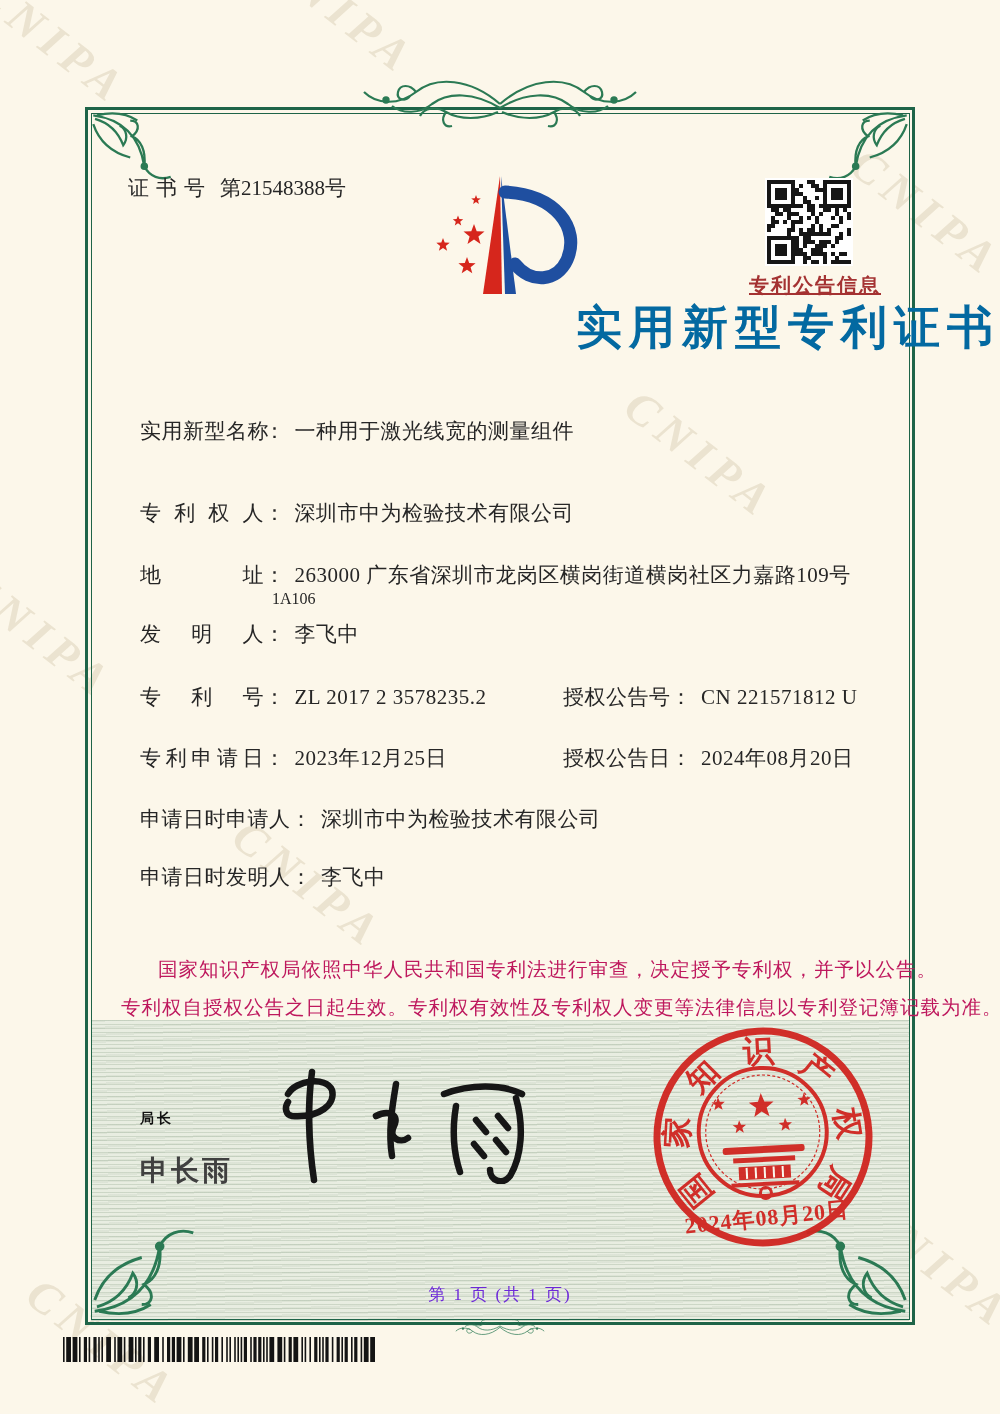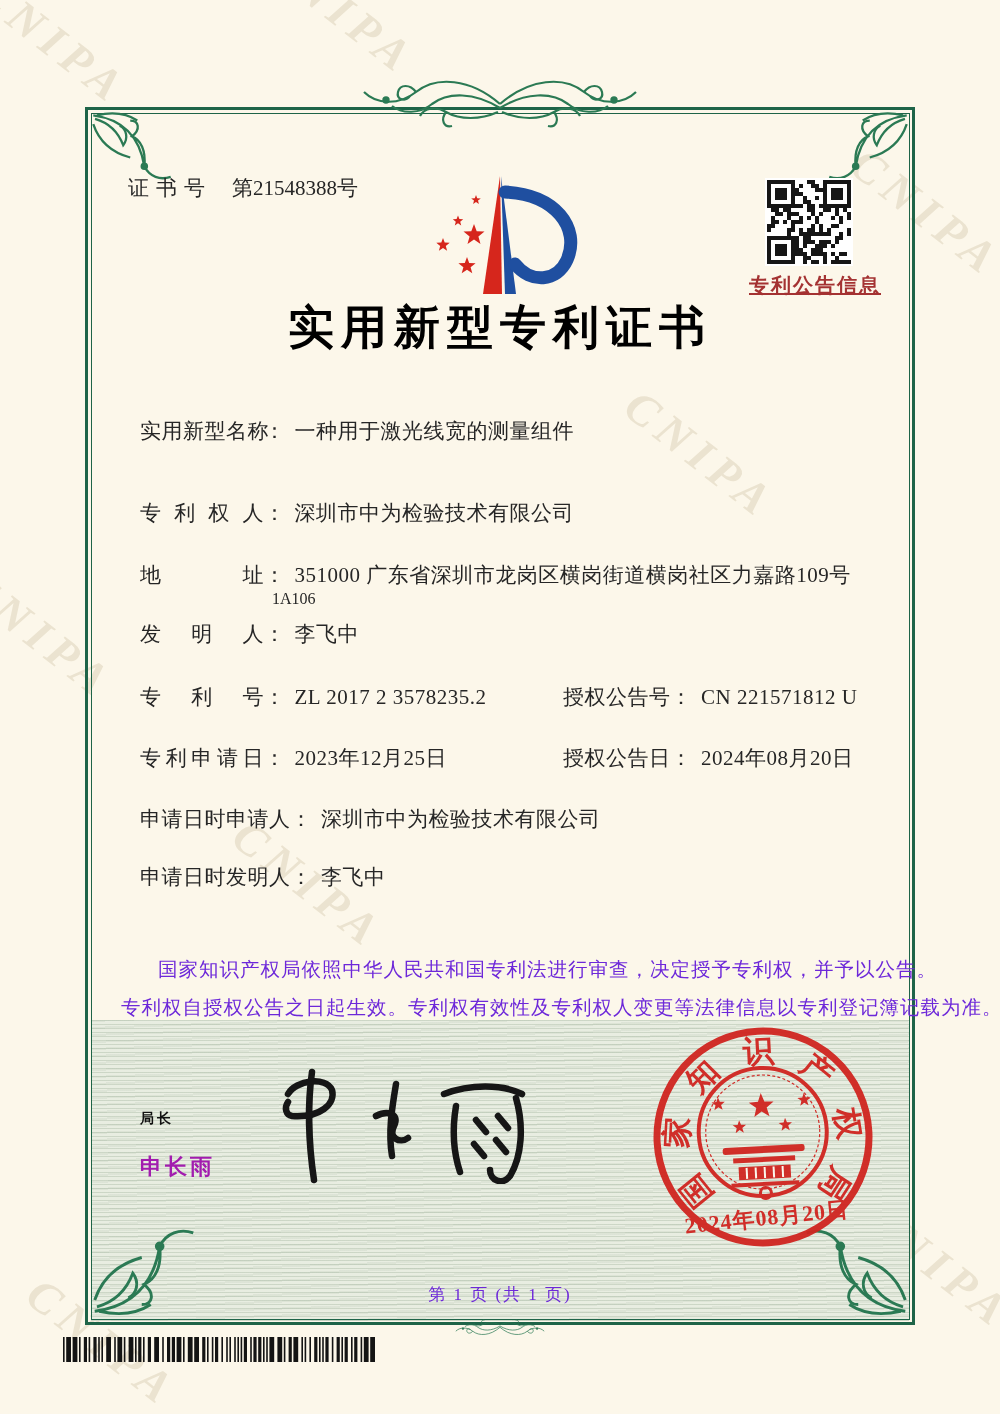--- a/index.html
+++ b/index.html
@@ -25,43 +25,43 @@
       var(--texture-green);}
 
   
   .frame{position:absolute;left:85px;top:107px;width:830px;height:1218px;border:3.5px solid var(--border-green);z-index:3;pointer-events:none;}
   .frame::after{content:"";position:absolute;inset:2.5px;border:1px solid var(--border-green);}
 
   .orn{position:absolute;z-index:4;pointer-events:none;}
 
   
   .cert-no{position:absolute;left:128px;top:174px;z-index:5;font-size:21px;color:var(--text-dark);}
-  .cert-no .pfx{letter-spacing:7px;margin-right:20px;}
+  .cert-no .pfx{letter-spacing:7px;margin-right:8px;}
   .logo{position:absolute;left:425px;top:168px;z-index:5;}
   .qr{position:absolute;left:765px;top:178px;z-index:5;}
   .qr-caption{position:absolute;left:741px;top:272px;width:140px;text-align:right;z-index:5;
     font-size:20px;letter-spacing:2px;color:var(--qr-caption-red);font-weight:700;text-decoration:underline;}
 
-  .title{position:absolute;left:0;top:297px;width:1000px;text-align:center;z-index:5;
-    font-size:46px;font-weight:700;letter-spacing:7px;color:#000000;}
+  .title{position:absolute;left:0;top:297px;width:1000px;text-align:right;z-index:5;
+    font-size:46px;font-weight:700;letter-spacing:7px;color:#0369a1;}
 
   
   .row{position:absolute;z-index:5;font-size:21px;color:var(--text-dark);white-space:nowrap;letter-spacing:.5px;}
   .flabel{display:inline-block;width:124px;text-align:justify;text-align-last:justify;}
   .colon{display:inline-block;margin-right:9px;}
   .fval{}
   .addr2{position:absolute;left:272px;top:590px;z-index:5;font-size:16px;color:var(--text-dark);}
 
   
-  .stmt{position:absolute;z-index:5;font-size:19.5px;color:#6d28d9;white-space:nowrap;letter-spacing:1px;}
+  .stmt{position:absolute;z-index:5;font-size:19.5px;color:#be185d;white-space:nowrap;letter-spacing:1px;}
 
   .sig-title{position:absolute;left:140px;top:1110px;z-index:5;font-family:"Liberation Sans","DejaVu Sans",sans-serif;
     font-weight:700;font-size:14px;letter-spacing:3px;color:#111;}
   .sig-name{position:absolute;left:140px;top:1152px;z-index:5;font-family:"Liberation Sans","DejaVu Sans",sans-serif;
-    font-weight:700;font-size:22px;letter-spacing:3px;color:#a21caf;}
+    font-weight:700;font-size:28px;letter-spacing:3px;color:#404040;}
   .signature{position:absolute;left:268px;top:1064px;z-index:6;}
 
   
   .seal{position:absolute;left:648px;top:1022px;width:230px;height:230px;z-index:7;transform:rotate(-3deg);opacity:.95;}
   .seal-char{fill:var(--seal-red);font-size:31px;font-weight:700;text-anchor:middle;dominant-baseline:central;
     font-family:"Liberation Serif",serif;}
   #seal-date{fill:var(--seal-red);font-size:22px;font-weight:700;text-anchor:middle;letter-spacing:1px;
     font-family:"Liberation Serif",serif;}
 
   .footer{position:absolute;left:0;top:1283px;width:1000px;text-align:center;z-index:5;font-size:17px;color:#6d28d9;letter-spacing:2px;}
@@ -285,21 +285,21 @@
 
   <div class="title">实用新型专利证书</div>
 
   <div class="row" style="left:140px;top:499px">
     <span class="flabel">专利权人</span><span class="colon">：</span><span class="fval">深圳市中为检验技术有限公司</span>
   </div>
   <div class="row" style="left:140px;top:417px">
     <span class="flabel">实用新型名称</span><span class="colon">：</span><span class="fval">一种用于激光线宽的测量组件</span>
   </div>
   <div class="row" style="left:140px;top:561px">
-    <span class="flabel">地址</span><span class="colon">：</span><span class="fval">351000 广东省深圳市龙岗区横岗街道横岗社区力嘉路109号</span>
+    <span class="flabel">地址</span><span class="colon">：</span><span class="fval">263000 广东省深圳市龙岗区横岗街道横岗社区力嘉路109号</span>
   </div>
   <div class="addr2">1A106</div>
   <div class="row" style="left:140px;top:620px">
     <span class="flabel">发明人</span><span class="colon">：</span><span class="fval">李飞中</span>
   </div>
   <div class="row" style="left:140px;top:683px">
     <span class="flabel">专利号</span><span class="colon">：</span><span class="fval">ZL 2017 2 3578235.2</span>
   </div>
   <div class="row" style="left:563px;top:683px">
     <span>授权公告号</span><span class="colon">：</span><span class="fval">CN 221571812 U</span>

